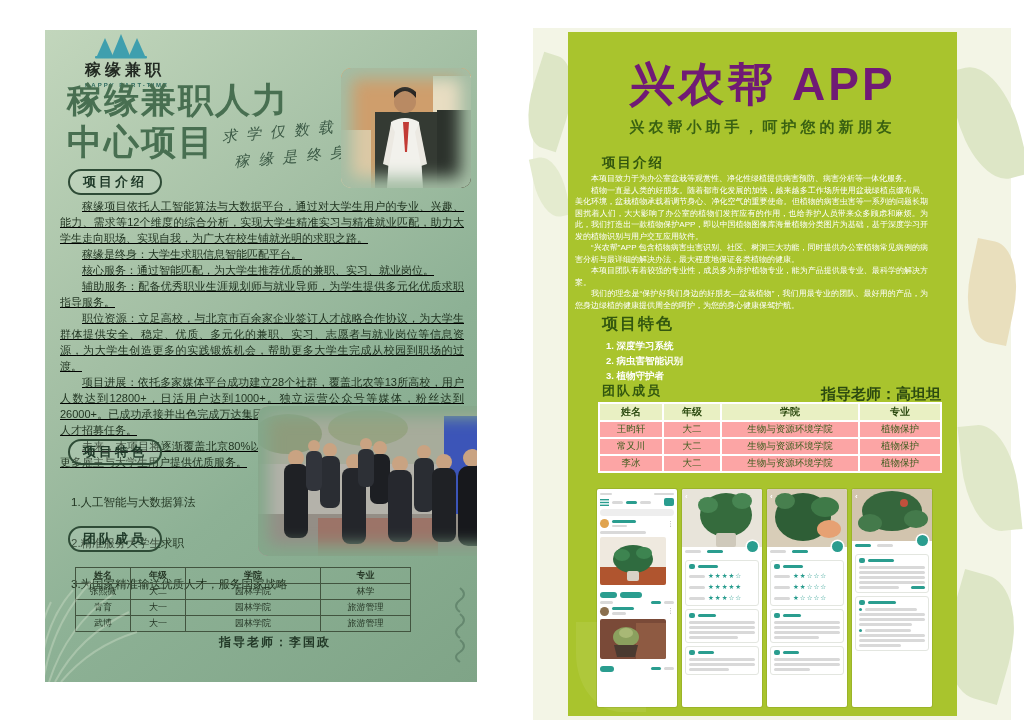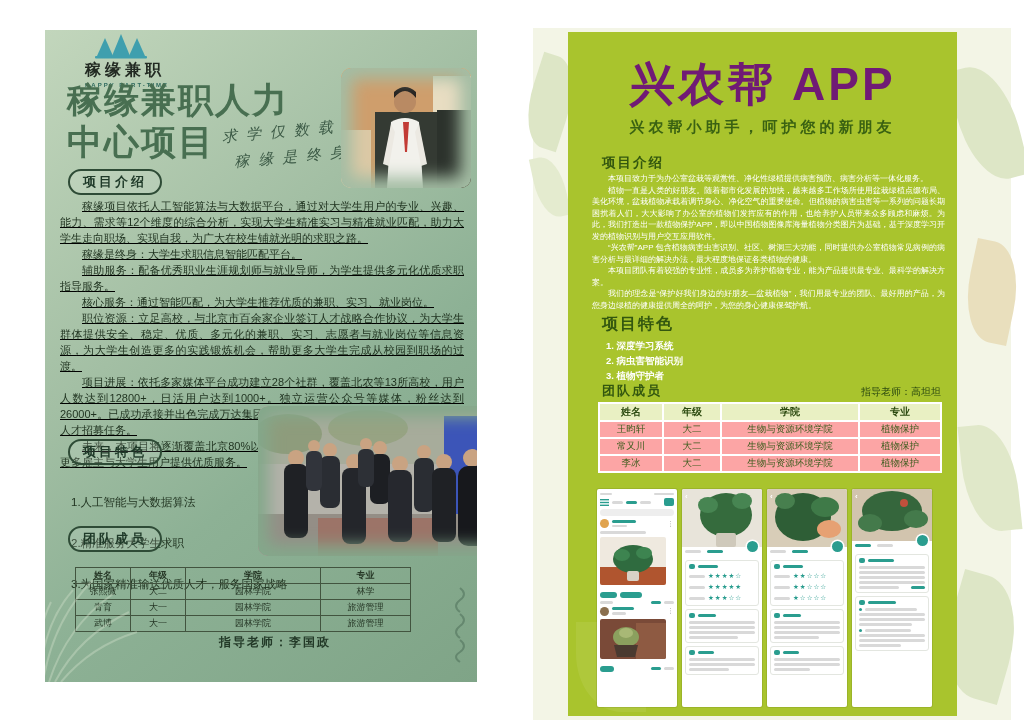--- a/index.html
+++ b/index.html
@@ -54,27 +54,27 @@
   .leaf { position:absolute; background:#dde6c6; border-radius:0 65% 0 65%; }
   .panel { position:absolute; left:35px; top:4px; width:389px; height:684px; background:#a9c42d; }
   .r-title { position:absolute; left:0; top:22px; width:100%; text-align:center; color:#701a75;
              font-family:Liberation Sans, sans-serif; font-weight:bold; font-size:46px;
              letter-spacing:3px; }
   .r-subtitle { position:absolute; left:0; top:86px; width:100%; text-align:center; color:#3a6212;
                 font-family:"Liberation Serif","DejaVu Serif",serif; font-weight:bold;
                 font-size:15px; letter-spacing:4px; }
   .r-h { position:absolute; color:#33570f; font-weight:bold; letter-spacing:2px; }
   .r-intro-h { left:34px; top:122px; font-size:13.5px; }
-  .rtext { position:absolute; left:24px; top:141px; width:353px; }
+  .rtext { position:absolute; left:7px; top:141px; width:353px; }
   .rtext p { text-indent:2em; font-size:8px; line-height:11.5px; color:#ffffff; text-align:justify; }
   .r-feat-h { left:34px; top:282px; font-size:16px; }
   .r-features { position:absolute; left:38px; top:306px; }
   .r-features div { font-size:9.5px; line-height:15px; color:#ffffff; font-weight:bold; }
   .r-team-h { left:34px; top:350px; font-size:13px; }
-  .r-advisor { position:absolute; right:16px; top:353px; font-size:10px; font-weight:normal; color:#2c4a10;margin-left:48px; }
+  .r-advisor { position:absolute; right:16px; top:353px; font-size:15px; font-weight:bold; color:#2c4a10;margin-left:48px; }
   .r-table { position:absolute; left:30px; top:370px; border-spacing:2px; background:#ffffff; }
   .r-table th { background:#e9f0c3; font-size:10px; color:#2c4a10; font-weight:bold; height:16px; padding:1px 4px;}
   .r-table td { background:#fca5a5; font-size:9.5px; color:#3a5c1c; text-align:center; height:14px; padding:1px 4px;}
   .rcol1{width:62px;} .rcol2{width:56px;} .rcol3{width:136px;} .rcol4{width:80px;}
 
   
   .screens { position:absolute; left:29px; top:457px; display:flex; gap:5px; }
   .screen { width:80px; height:218px; background:#ffffff; border-radius:2px; overflow:hidden;
             box-shadow:0 0 0 1px rgba(0,0,0,0.08); position:relative; }
   .scr-pad { padding:3px; }
@@ -138,22 +138,22 @@
         <path d="M50,56 l-8,40 6,2 6,-34 z" fill="#ece9e2"></path>
         <path d="M78,56 l8,40 -6,2 -6,-34 z" fill="#ece9e2"></path>
       </svg>
     </div>
 
     <div class="badge" style="left:23px; top:139px;">项目介绍</div>
 
     <div class="ltext">
       <p>稼缘项目依托人工智能算法与大数据平台，通过对大学生用户的专业、兴趣、能力、需求等12个维度的综合分析，实现大学生精准实习与精准就业匹配，助力大学生走向职场、实现自我，为广大在校生铺就光明的求职之路。</p>
       <p>稼缘是终身：大学生求职信息智能匹配平台。</p>
+      <p>核心服务：通过智能匹配，为大学生推荐优质的兼职、实习、就业岗位。</p>
       <p>辅助服务：配备优秀职业生涯规划师与就业导师，为学生提供多元化优质求职指导服务。</p>
-      <p>核心服务：通过智能匹配，为大学生推荐优质的兼职、实习、就业岗位。</p>
       <p>职位资源：立足高校，与北京市百余家企业签订人才战略合作协议，为大学生群体提供安全、稳定、优质、多元化的兼职、实习、志愿者与就业岗位等信息资源，为大学生创造更多的实践锻炼机会，帮助更多大学生完成从校园到职场的过渡。</p>
       <p>项目进展：依托多家媒体平台成功建立28个社群，覆盖北农等13所高校，用户人数达到12800+，日活用户达到1000+。独立运营公众号等媒体，粉丝达到26000+。已成功承接并出色完成万达集团、中海集团、通威集团等多个大型企业的人才招募任务。</p>
       <p>未来，本项目将逐渐覆盖北京80%以上高校，进而走向京津冀，辐射全国，为更多雇主与大学生用户提供优质服务。</p>
     </div>
 
     <div class="badge" style="left:23px; top:409px;">项目特色</div>
 
     <div class="l-features">
       <div>1.人工智能与大数据算法</div>
       <div>2.精准服务大学生求职</div>

